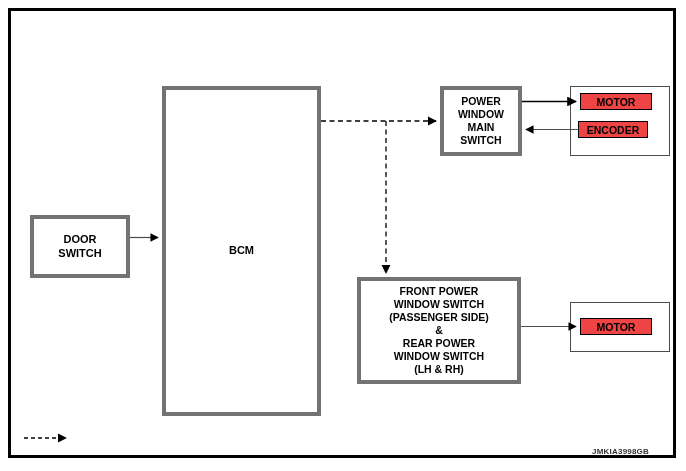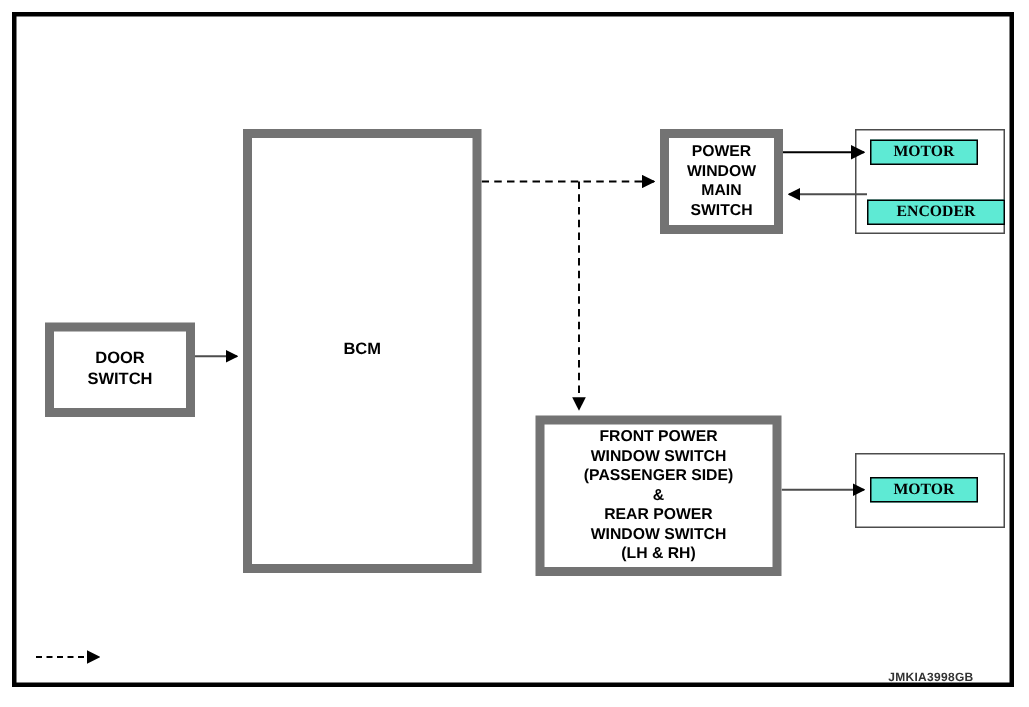--- a/index.html
+++ b/index.html
@@ -21,21 +21,21 @@
     position: absolute;
     left: 8px;
     top: 8px;
     width: 668px;
     height: 450px;
     border: 3px solid #000000;
     box-sizing: border-box;
   }
   .node {
     position: absolute;
-    border: 6px solid #737373;
+    border: 4px solid #737373;
     box-sizing: border-box;
     background: #ffffff;
     display: flex;
     align-items: center;
     justify-content: center;
     text-align: center;
     color: #000000;
     line-height: 1.25;
   }
   .node .lbl {
@@ -47,21 +47,21 @@
     top: 215px;
     width: 100px;
     height: 63px;
     font-size: 11px;
     font-weight: bold;
   }
   #node-bcm {
     left: 162px;
     top: 86px;
     width: 159px;
-    height: 296px;
+    height: 330px;
     font-size: 11px;
     font-weight: bold;
   }
   #node-pw-main-switch {
     left: 440px;
     top: 86px;
     width: 82px;
     height: 70px;
     font-size: 10.5px;
     font-weight: bold;
@@ -89,40 +89,39 @@
   #group-lower-motor {
     left: 570px;
     top: 302px;
     width: 100px;
     height: 50px;
   }
   .inner-chip {
     position: absolute;
     border: 1.5px solid #000000;
     box-sizing: border-box;
-    background: #5eead4;
+    background: #ef4444;
     display: flex;
     align-items: center;
     justify-content: center;
     font-size: 10.5px;
     font-weight: bold;
     color: #000000;
     white-space: nowrap;
-    font-family: Liberation Serif, serif;
   }
   #chip-motor-upper {
     left: 580px;
     top: 93px;
     width: 72px;
     height: 17px;
   }
   #chip-encoder {
     left: 578px;
-    top: 133px;
-    width: 92px;
+    top: 121px;
+    width: 70px;
     height: 17px;
   }
   #chip-motor-lower {
     left: 580px;
     top: 318px;
     width: 72px;
     height: 17px;
   }
   svg.overlay {
     position: absolute;

